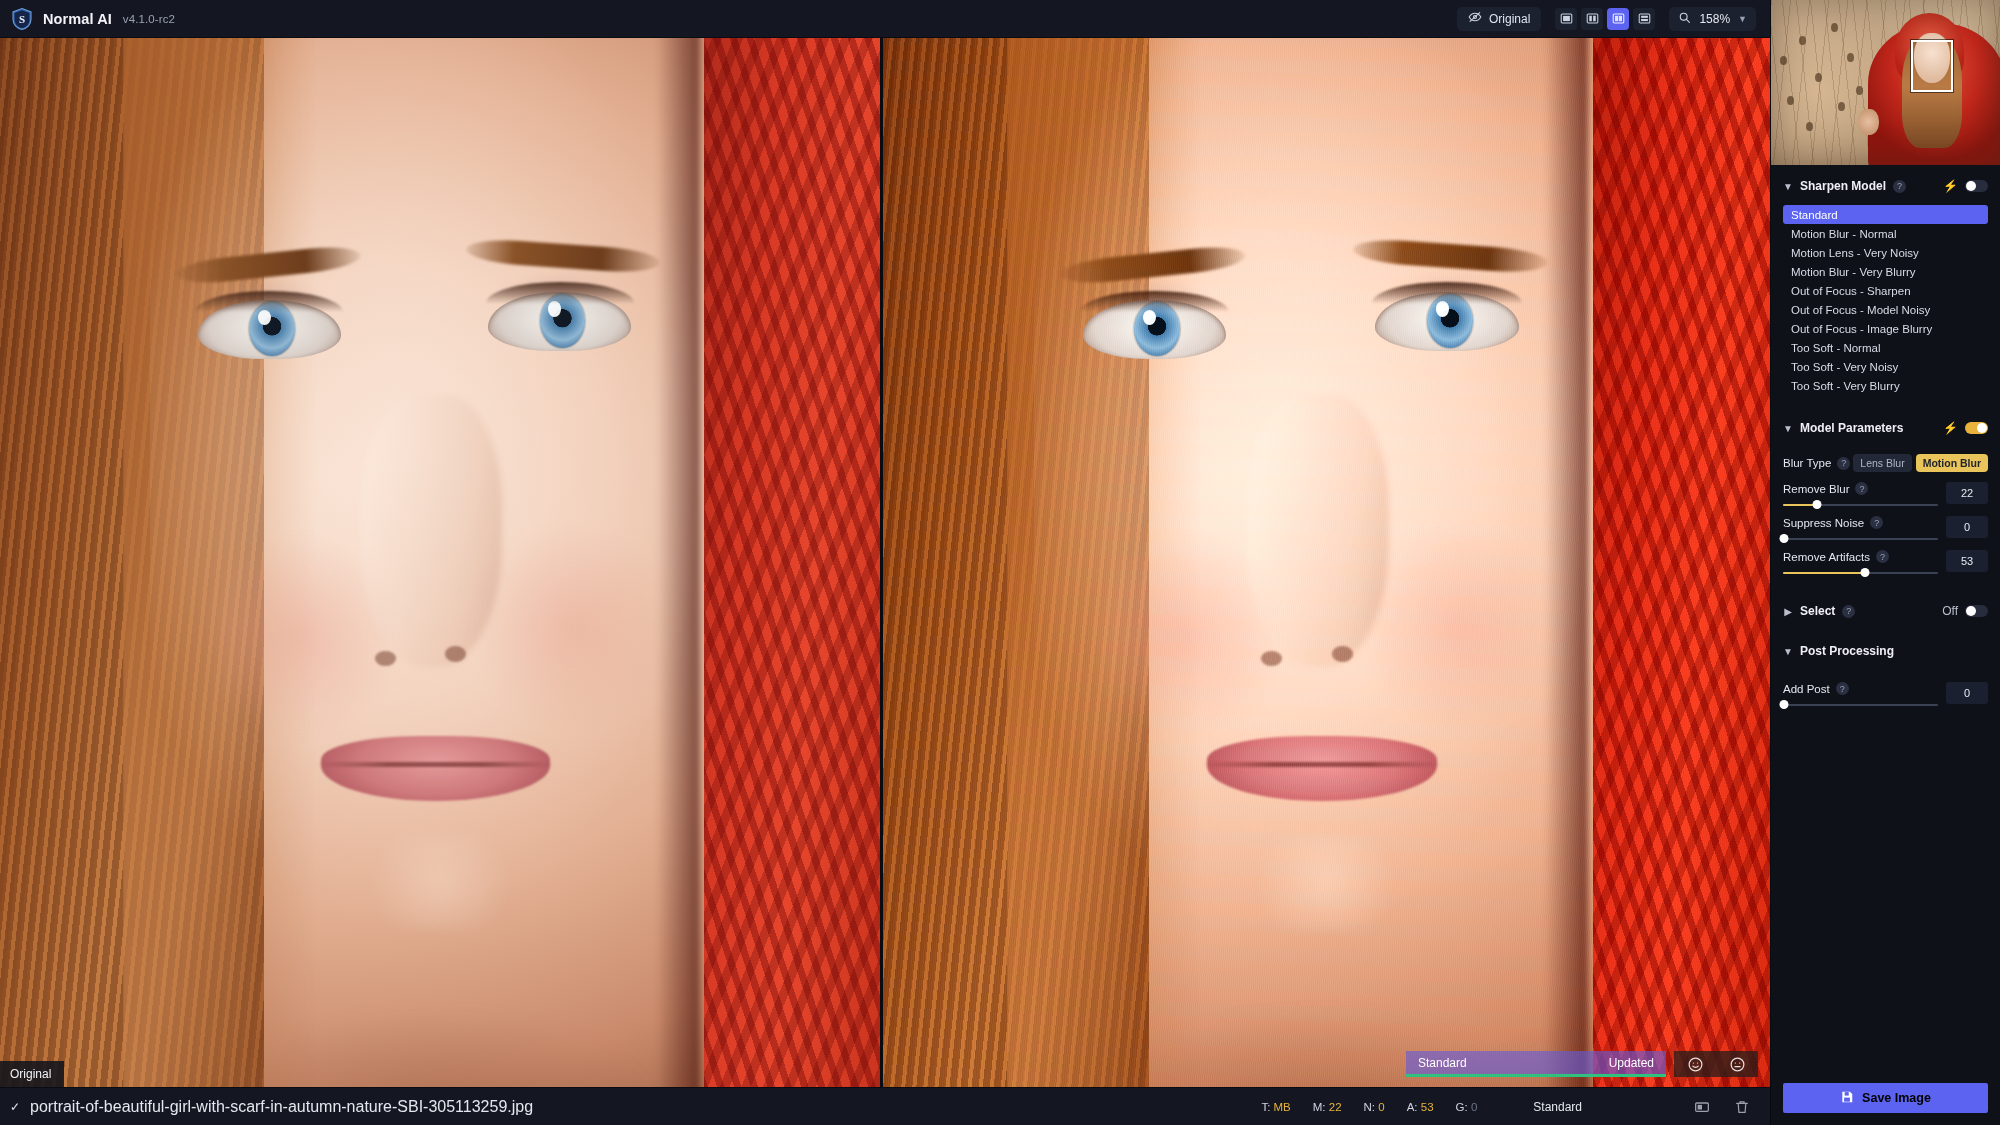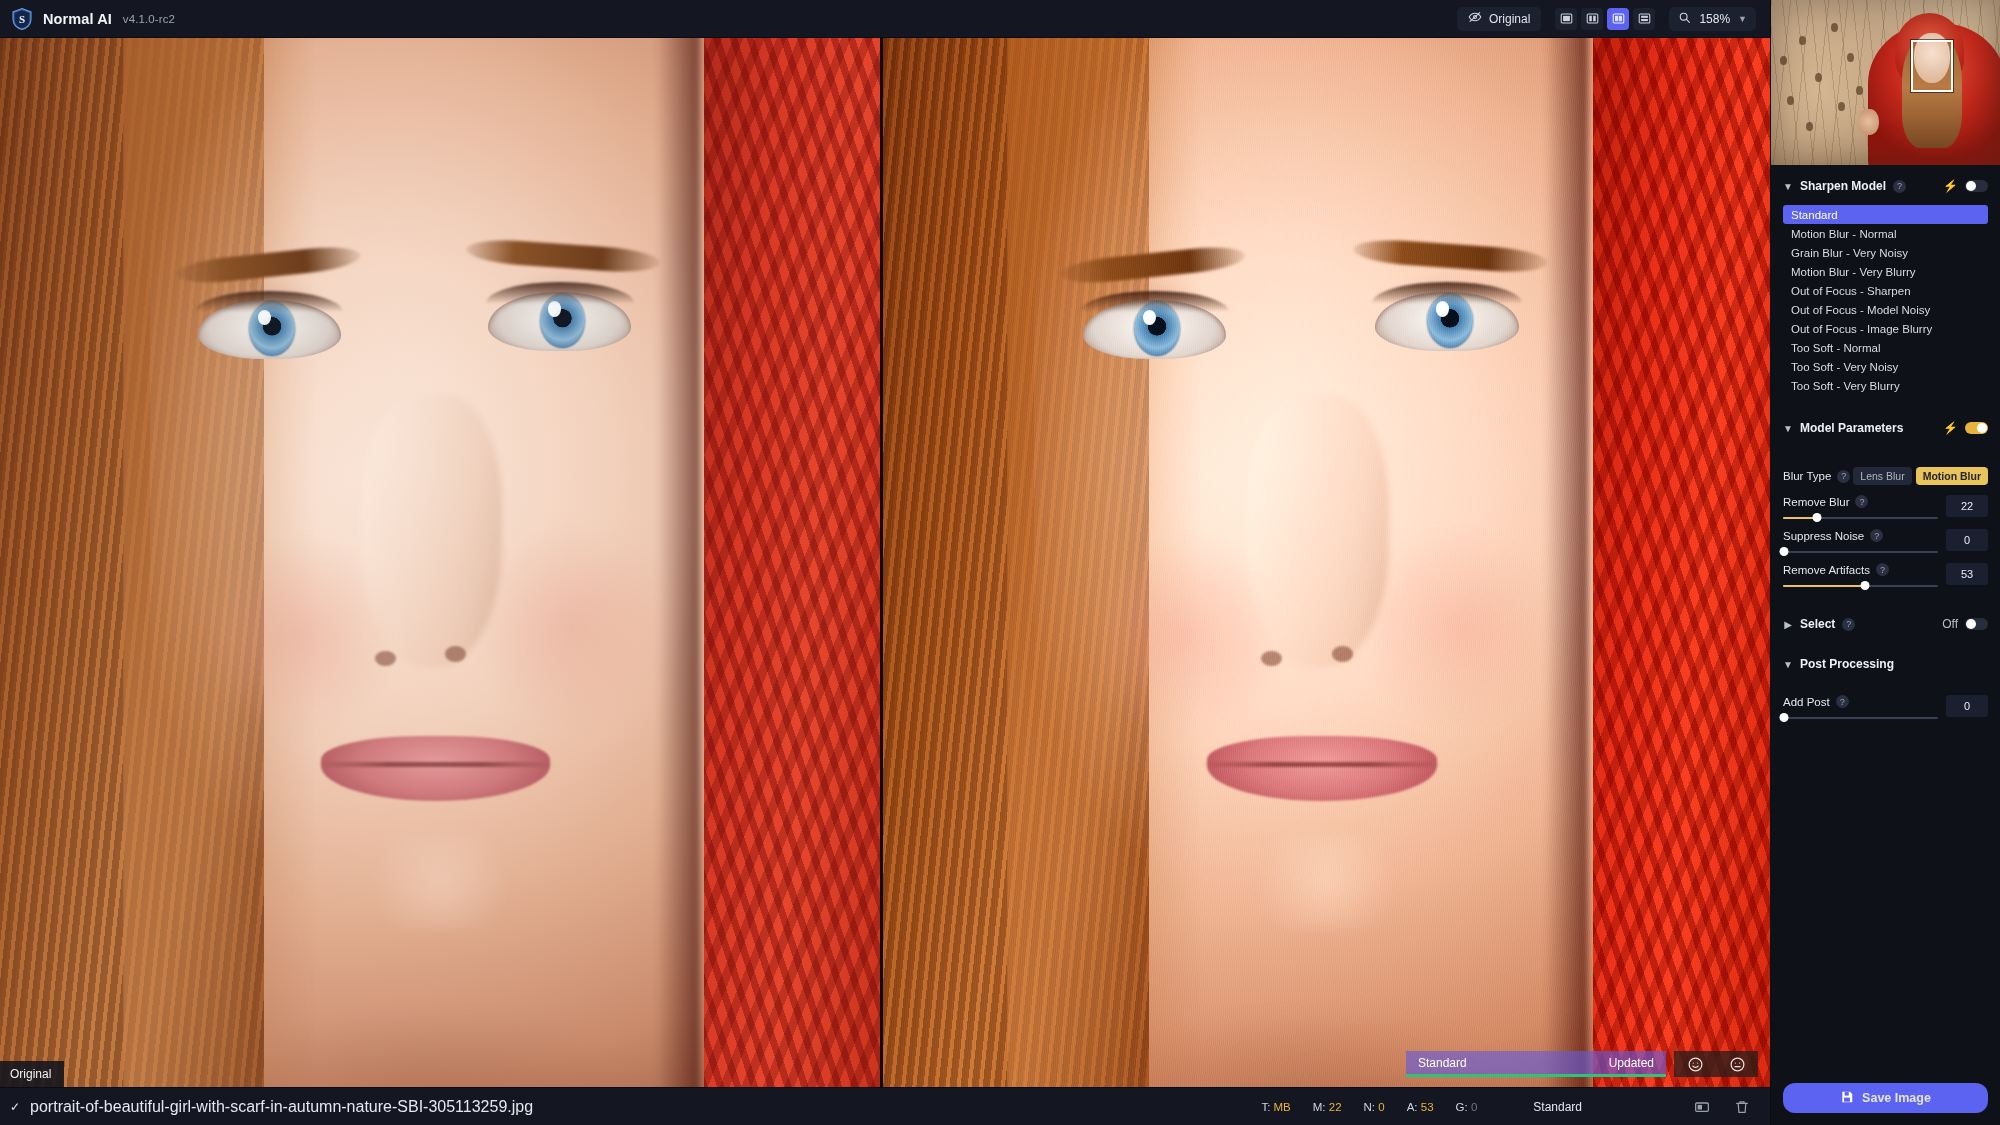--- a/index.html
+++ b/index.html
@@ -277,21 +277,21 @@
   .switch.on .knob { left: 12px; }
   .offlabel { font-size: 12px; color: #b9bfcd; }
 
   .model-list { margin-top: 4px; }
   .model-item {
     height: 19px; display: flex; align-items: center; padding: 0 8px;
     font-size: 11.5px; color: #d8dce6; border-radius: 3px; cursor: pointer;
   }
   .model-item.selected { background: #5b63f0; color: #ffffff; }
 
-  .param-row { display: flex; align-items: center; margin-top: 24px; }
+  .param-row { display: flex; align-items: center; margin-top: 11px; }
   .param-label { font-size: 11.5px; color: #e4e7ef; }
   .blurbtns { margin-left: auto; display: flex; gap: 4px; }
   .bbtn {
     font-size: 10.5px; padding: 3px 7px; border-radius: 4px; background: #232838;
     color: #aeb5c5; cursor: pointer;
   }
   .bbtn.active { background: #e8c45a; color: #22242c; font-weight: bold; }
 
   .slider-block { margin-top: 10px; display: flex; align-items: flex-start; gap: 8px; }
   .slider-left { flex: 1; }
@@ -303,23 +303,23 @@
     background: #ffffff; transform: translateX(-50%); cursor: pointer;
   }
   .valbox {
     width: 42px; height: 22px; background: #1b2030; border-radius: 3px;
     display: flex; align-items: center; justify-content: center;
     font-size: 11px; color: #e8ebf2; cursor: text;
   }
 
   #save-wrap { margin-top: auto; padding: 12px; }
   #save-btn {
-    width: 100%; height: 30px; background: #5b63f0; border-radius: 12px;
+    width: 100%; height: 30px; background: #5b63f0; border-radius: 2px;
     display: flex; align-items: center; justify-content: center; gap: 8px;
-    font-size: 12.5px; font-weight: bold; color: #e5e5e5; cursor: pointer; border: none;
+    font-size: 12.5px; font-weight: bold; color: #000000; cursor: pointer; border: none;
   }
 </style>
 </head>
 <body>
 
 <div id="app">
 
   <div id="topbar">
     <div id="brand">
       <span>
@@ -554,21 +554,21 @@
         <span class="sec-right">
           <span class="bolt">⚡</span>
           <span class="switch">
               <span class="knob"></span>
             </span>
         </span>
       </div>
       <div class="model-list">
         <div class="model-item selected">Standard</div>
         <div class="model-item">Motion Blur - Normal</div>
-        <div class="model-item">Grain Blur - Very Noisy</div>
+        <div class="model-item">Motion Lens - Very Noisy</div>
         <div class="model-item">Motion Blur - Very Blurry</div>
         <div class="model-item">Out of Focus - Sharpen</div>
         <div class="model-item">Out of Focus - Model Noisy</div>
         <div class="model-item">Out of Focus - Image Blurry</div>
         <div class="model-item">Too Soft - Normal</div>
         <div class="model-item">Too Soft - Very Noisy</div>
         <div class="model-item">Too Soft - Very Blurry</div>
       </div>
     </div>
 

